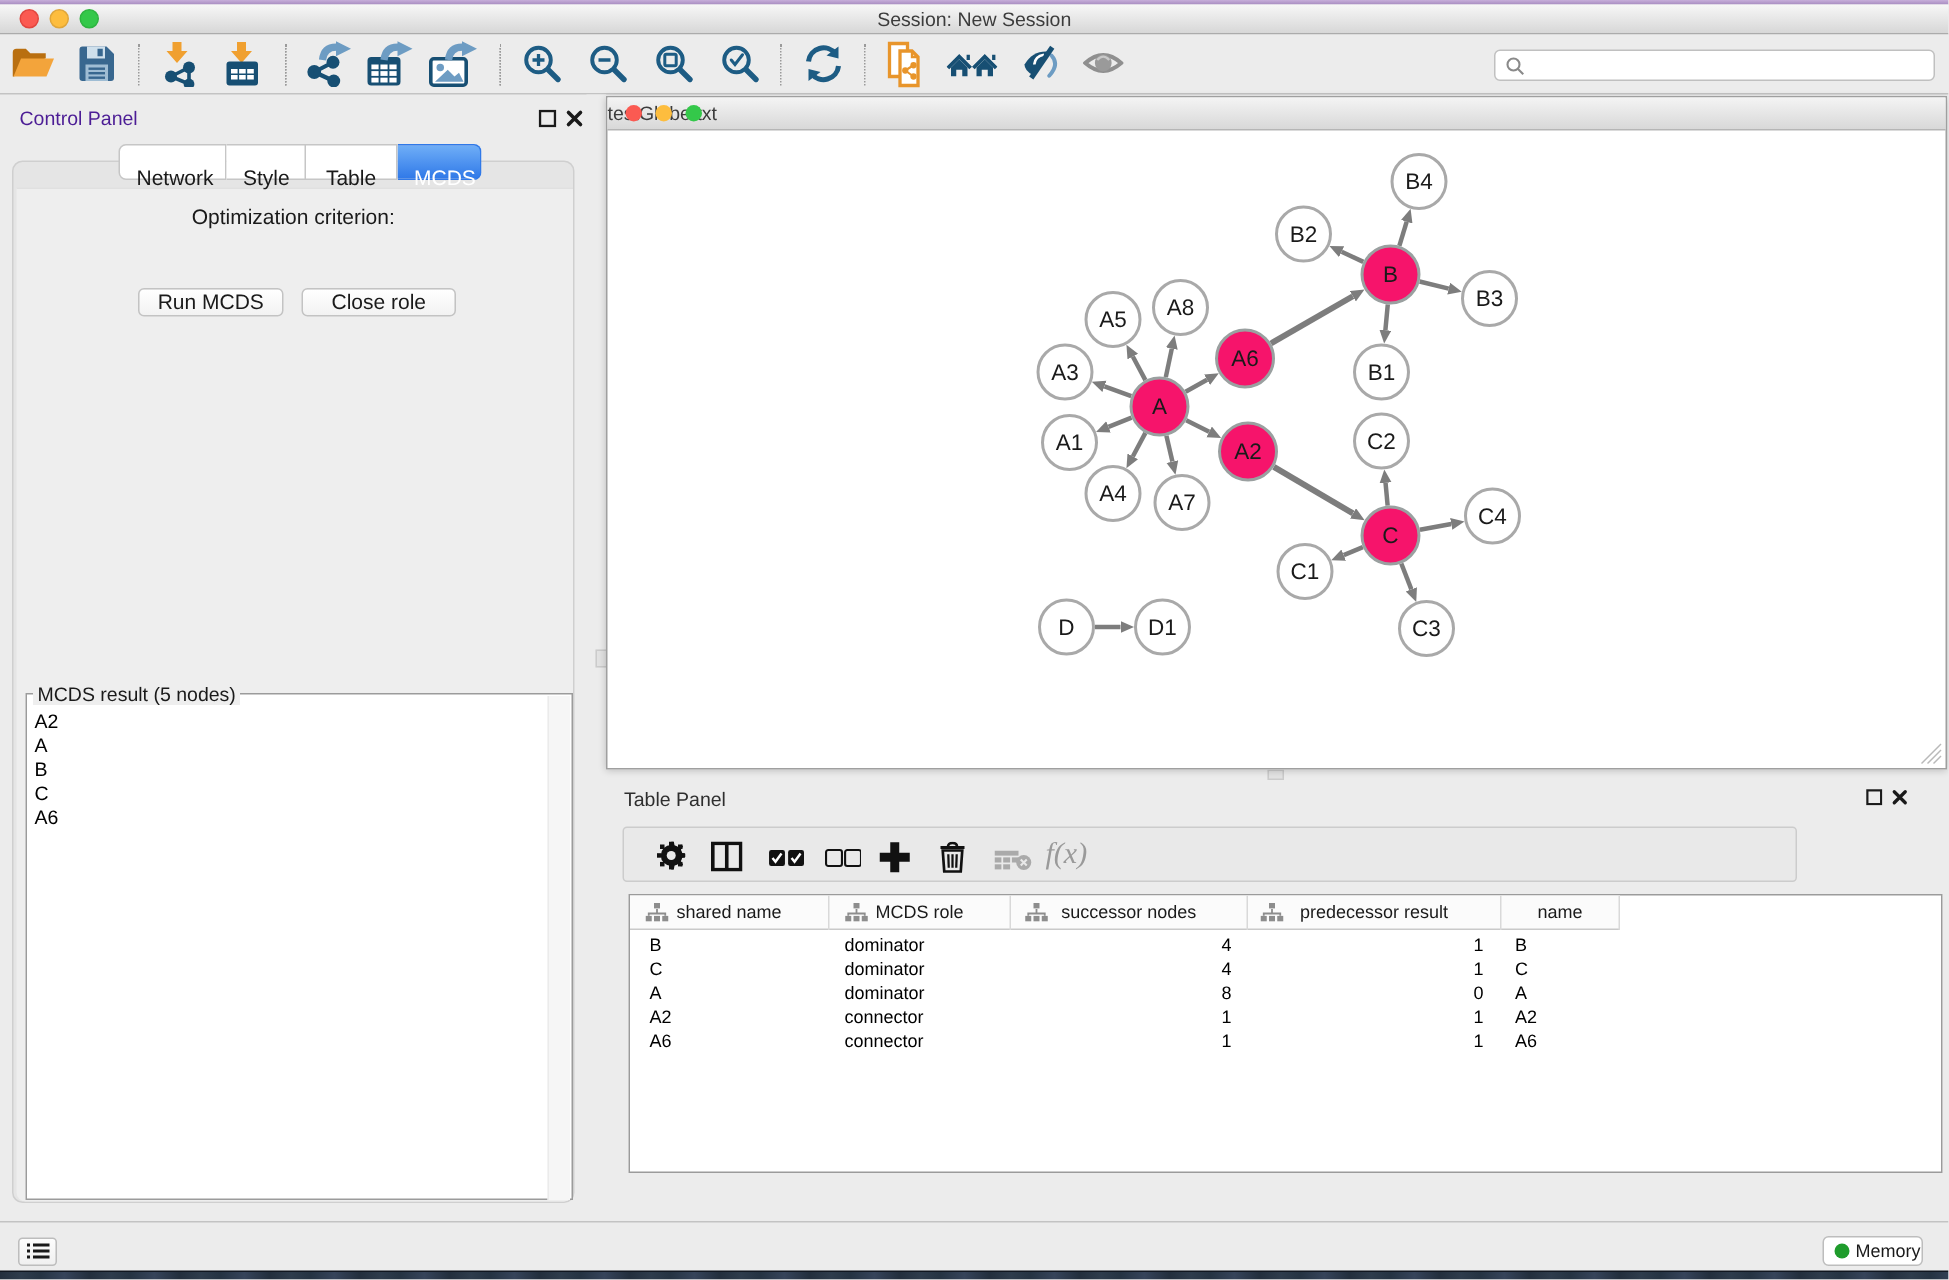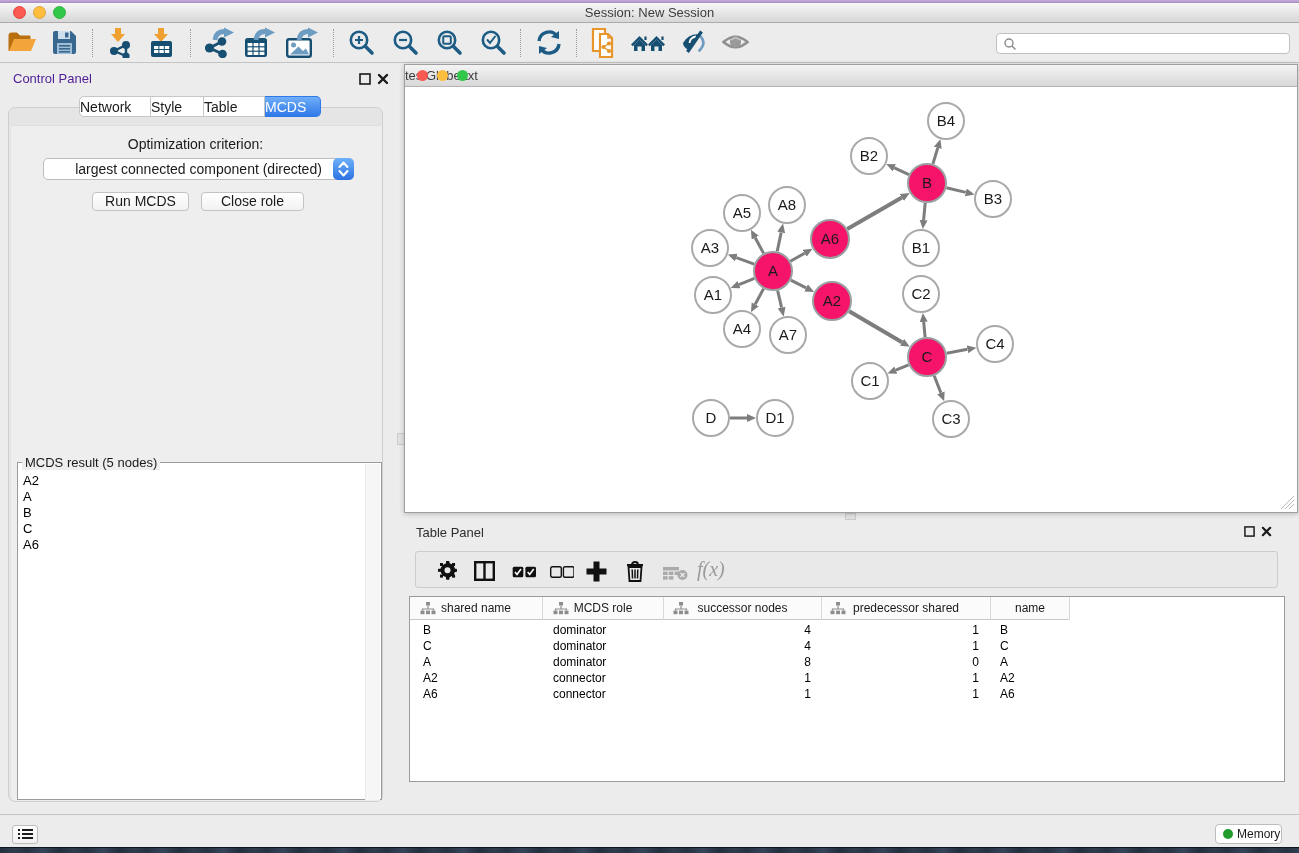--- a/index.html
+++ b/index.html
@@ -16,21 +16,21 @@
 .tbi{position:absolute;top:4px}
 #search{position:absolute;left:996px;top:10px;width:294px;height:21px;background:#fff;border:1px solid #c0c0c0;border-radius:4px}
 #search svg{position:absolute;left:6px;top:3px}
 
 #cp{left:0;top:63px;width:391px;height:750px}
 #cpTitle{position:absolute;left:13px;top:8px;font-size:13px;color:#4c1d95}
 .wbtn{position:absolute;top:10px}
 #cpPanel{position:absolute;left:8px;top:44px;width:375px;height:695px;border:1px solid #cfcfcf;border-radius:7px;background:#e5e5e5}
 #cpInner{position:absolute;left:2px;top:17px;width:371px;height:676px;background:#eeeeee;border-top:1px solid #e0e0e0;border-radius:0 0 6px 6px}
 .tabbar{position:absolute;display:flex;height:21px}
-.tab{height:21px;line-height:20px;font-size:14px;color:#1a1a1a;background:#fff;border:1px solid #c6c6c6;border-left:none;padding:0;white-space:nowrap}
+.tab{height:21px;line-height:20px;font-size:14px;color:#1a1a1a;background:#fff;border:1px solid #c6c6c6;border-left:none;text-align:center;padding:11px;white-space:nowrap}
 .tab.first{border-left:1px solid #c6c6c6;border-radius:5px 0 0 5px}
 .tab.last{border-radius:0 5px 5px 0}
 .tab.sel{background:linear-gradient(#6faef7,#3079e8);color:#fff;border-color:#3079e8}
 #cpTabs{left:79px;top:33px}
 #optLabel{position:absolute;left:0;top:73px;width:391px;text-align:center;font-size:14px;color:#1a1a1a}
 #combo{position:absolute;left:43px;top:95px;width:311px;height:22px;background:#fff;border:1px solid #bdbdbd;border-radius:5px;font-size:14px;color:#1a1a1a;line-height:20px;text-align:center}
 #comboBtn{position:absolute;right:-1px;top:-1px;width:21px;height:22px;border-radius:5px;background:linear-gradient(#6db1f9,#2c71e2);color:#fff}
 .btn{position:absolute;height:19px;background:linear-gradient(#ffffff,#f2f2f2);border:1px solid #c3c3c3;border-radius:4px;font-size:14px;color:#1a1a1a;text-align:center;line-height:17px}
 #mcdsBox{position:absolute;left:17px;top:399px;width:365px;height:338px}
 #mcdsLegend{position:absolute;left:5px;top:-7px;background:#eeeeee;padding:0 3px;font-size:13px;color:#1a1a1a}
@@ -42,24 +42,24 @@
 #vhandle{position:absolute;left:6px;top:370px;width:8px;height:12px;background:#e2e2e2;border:1px solid #cbcbcb}
 
 #netwin{left:404px;top:64px;width:894px;height:449px;background:#fff;border:1px solid #9f9f9f;box-shadow:0 1px 5px rgba(0,0,0,.22)}
 #netbar{position:absolute;left:0;top:0;width:100%;height:22px;background:linear-gradient(#f4f4f4,#d8d8d8);border-bottom:1px solid #b5b5b5}
 #netbar .tl{position:absolute;top:5px;width:11px;height:11px;border-radius:50%}
 #nettitle{width:100%;text-align:left;font-size:13px;color:#3c3c3c;line-height:21px}
 #graph{position:absolute;left:0;top:23px}
 
 #tp{left:404px;top:519px;width:895px;height:294px}
 #tpTitle{position:absolute;left:12px;top:6px;font-size:13px;color:#2e2e2e}
-#tpToolbar{position:absolute;left:11px;top:32px;width:863px;height:37px;background:#e9e9e9;border:1px solid #cccccc;border-radius:3px}
+#tpToolbar{position:absolute;left:11px;top:32px;width:783px;height:37px;background:#e9e9e9;border:1px solid #cccccc;border-radius:3px}
 .ti{position:absolute;top:9px}
 .hicon{position:absolute;top:5px}
-#tpTable{position:absolute;left:5px;top:77px;width:876px;height:186px;background:#fff;border:1px solid #9b9b9b}
+#tpTable{position:absolute;left:15px;top:77px;width:876px;height:186px;background:#fff;border:1px solid #9b9b9b}
 #thead{position:absolute;left:0;top:0;width:660px;height:23px;background:#fbfbfb;border-bottom:1px solid #c9c9c9}
 .th{position:absolute;top:0;height:23px;font-size:12px;color:#1a1a1a;text-align:center;line-height:23px;border-right:1px solid #d9d9d9}
 .td{position:absolute;font-size:12px;color:#000;height:16px;line-height:16px}
 #tpTabs{left:268px;top:273px}
 .tab2{height:20px;line-height:19px;font-size:14px}
 
 #statusbar{left:0;top:814px;width:1299px;height:33px;background:#ececec;border-top:1px solid #c3c3c3}
 #listBtn{position:absolute;left:12px;top:10px;width:26px;height:19px;background:linear-gradient(#fdfdfd,#f0f0f0);border:1px solid #bdbdbd;border-radius:3px}
 #memBtn{position:absolute;right:17px;top:9px;width:67px;height:20px;background:#fff;border:1px solid #bdbdbd;border-radius:4px;font-size:12px;color:#1a1a1a;line-height:18px;text-align:left;padding-left:21px}
 #memDot{position:absolute;left:7px;top:4px;width:10px;height:10px;border-radius:50%;background:#1f9c2c}
@@ -242,28 +242,20 @@
   <div id="cpPanel">
       <div id="cpInner"></div>
     </div>
   <div class="tabbar" id="cpTabs">
     <div class="tab first" style="width:72px">Network</div>
     <div class="tab" style="width:53px">Style</div>
     <div class="tab" style="width:61px">Table</div>
     <div class="tab last sel" style="width:56px">MCDS</div>
   </div>
   <div id="optLabel">Optimization criterion:</div>
-  <div id="combo">largest connected component (directed)
-    <div id="comboBtn">
-        <svg width="21" height="22" viewBox="0 0 21 22">
-          <path d="M6.5 9 L10.5 4.5 L14.5 9" fill="none" stroke="#fff" stroke-width="2" stroke-linecap="round" stroke-linejoin="round"></path>
-          <path d="M6.5 13 L10.5 17.5 L14.5 13" fill="none" stroke="#fff" stroke-width="2" stroke-linecap="round" stroke-linejoin="round"></path>
-        </svg>
-      </div>
-  </div>
   <div class="btn" style="left:92px;top:129px;width:97px">Run MCDS</div>
   <div class="btn" style="left:201px;top:129px;width:103px">Close role</div>
   <div id="mcdsBox">
     <div id="mcdsList">
       <div class="li" style="margin-top:10px">A2</div>
         <div class="li">A</div>
         <div class="li">B</div>
         <div class="li">C</div>
         <div class="li">A6</div>
       <div id="mcdsScroll"></div>
@@ -434,21 +426,21 @@
         <path d="M17.5 6 L21.5 10 M21.5 6 L17.5 10" stroke="#e9e9e9" stroke-width="1.4"></path>
       </svg>
 
     <div style="position:absolute;left:281px;top:6px;font-size:20px;color:#9a9a9a;font-style:italic;font-family:'Liberation Serif',serif">f(x)</div>
   </div>
   <div id="tpTable">
     <div id="thead">
       <div class="th" style="left:0;width:133px">shared name</div>
       <div class="th" style="left:133px;width:121px">MCDS role</div>
       <div class="th" style="left:254px;width:158px">successor nodes</div>
-      <div class="th" style="left:412px;width:169px">predecessor shared</div>
+      <div class="th" style="left:412px;width:169px">predecessor result</div>
       <div class="th" style="left:581px;width:79px">name</div>
       <svg class="hicon" style="left:10px" width="16" height="13" viewBox="0 0 16 13">
           <g fill="#8d8d8d">
             <rect x="6" y="0" width="4" height="3.6"></rect>
             <rect x="0.5" y="8.6" width="4" height="3.6"></rect>
             <rect x="6" y="8.6" width="4" height="3.6"></rect>
             <rect x="11.5" y="8.6" width="4" height="3.6"></rect>
             <path d="M8 4 V7 M2.5 8.5 V7 H13.5 V8.5" stroke="#8d8d8d" stroke-width="1.2" fill="none"></path>
           </g>
         </svg>

